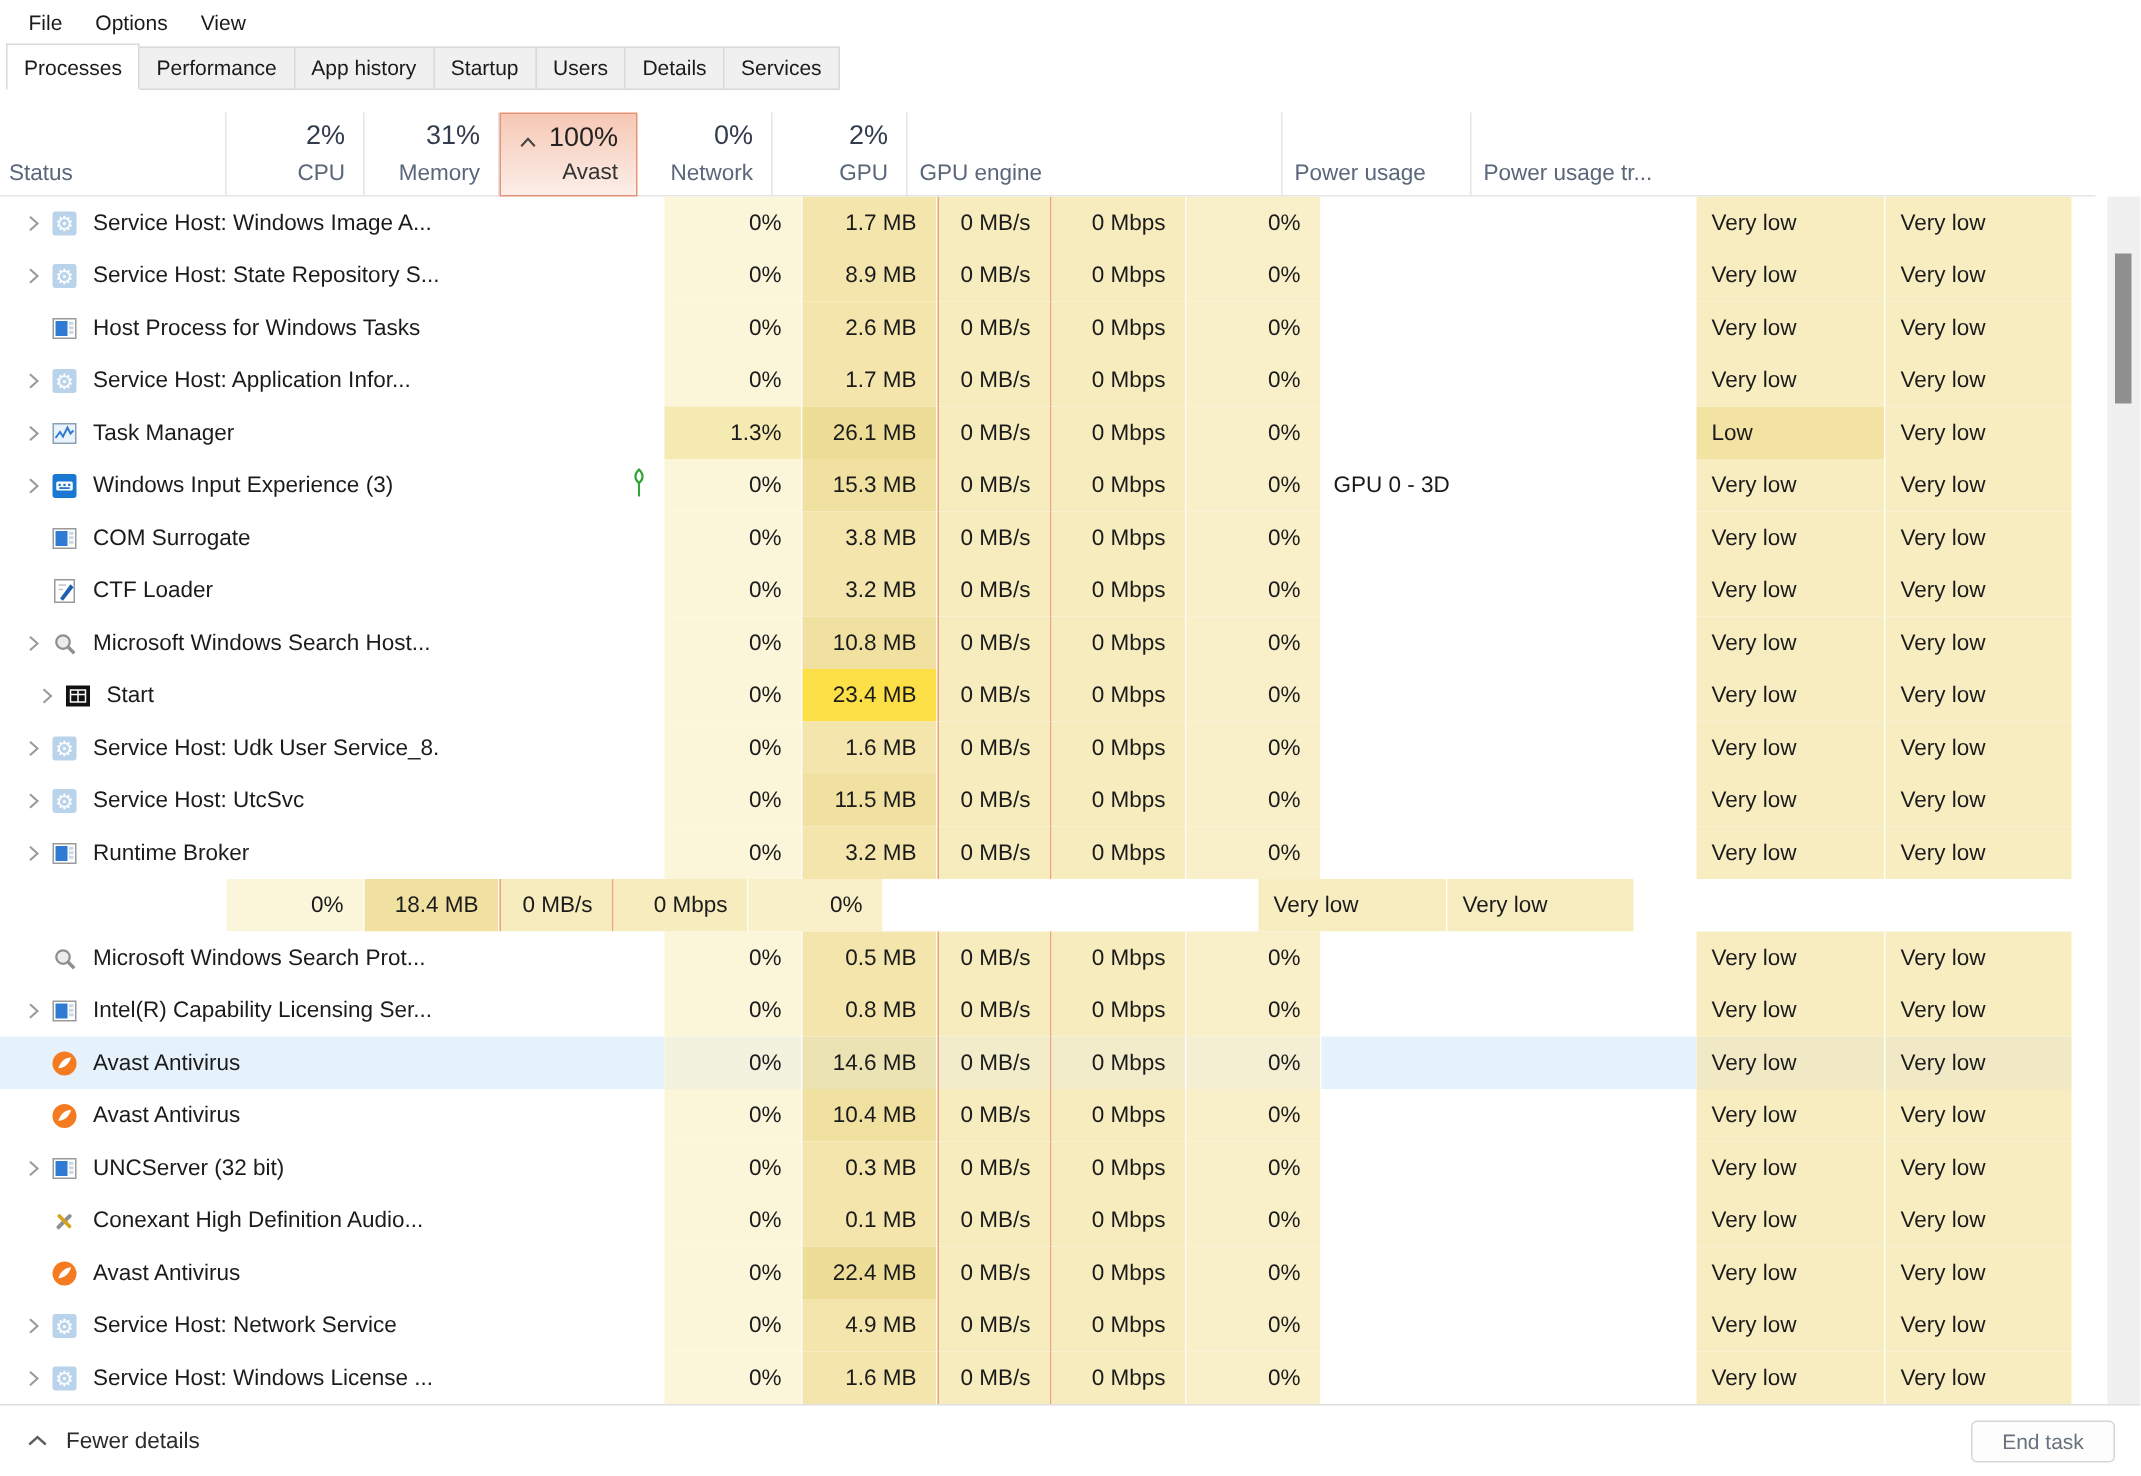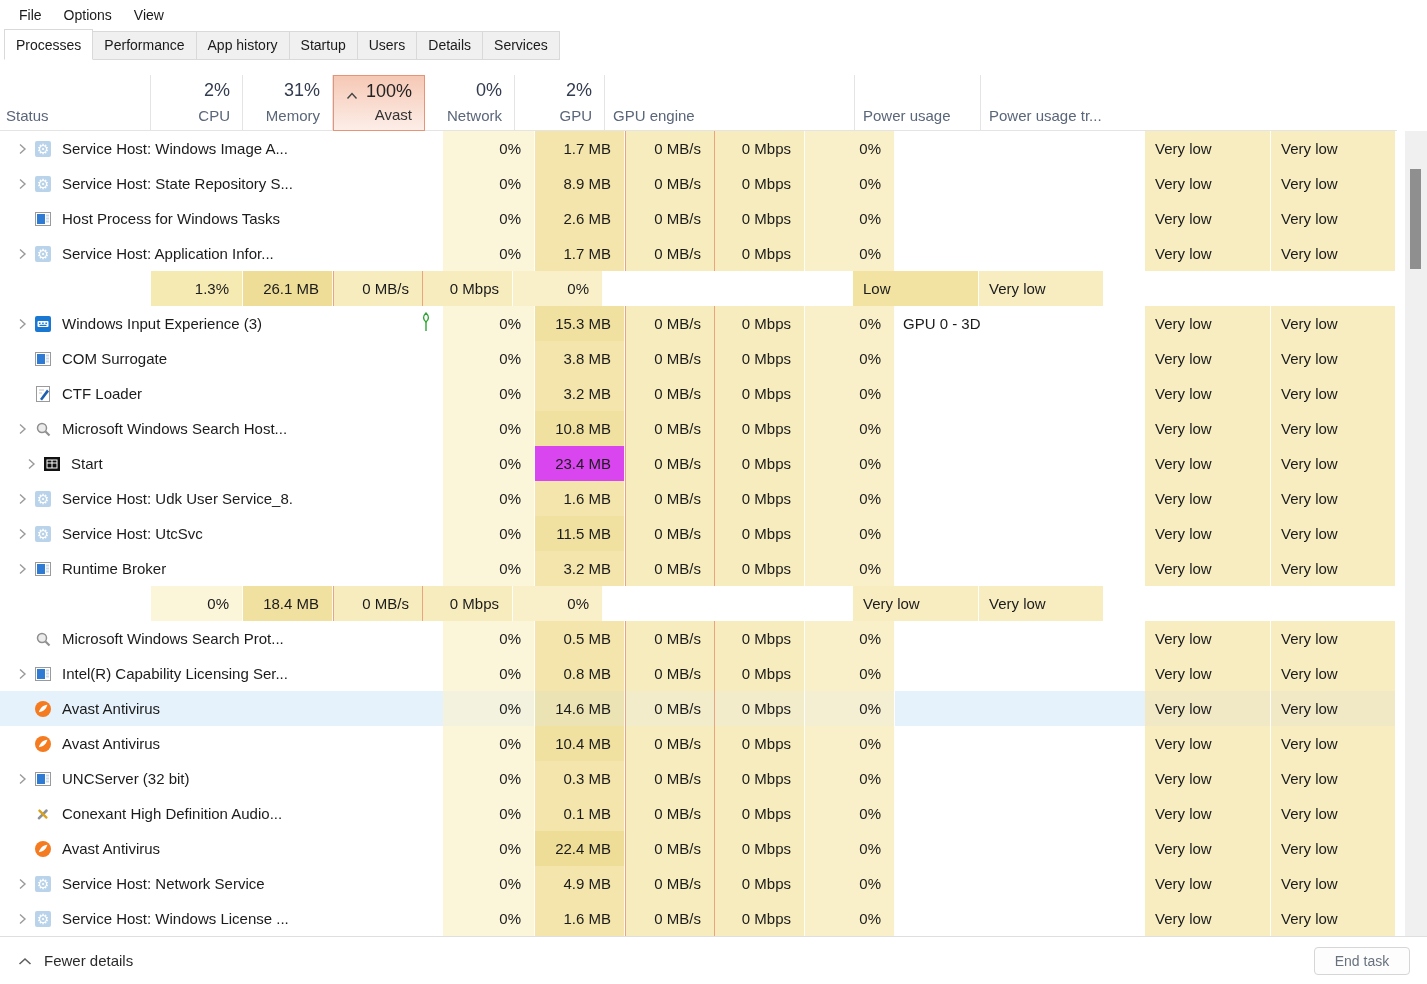--- a/index.html
+++ b/index.html
@@ -38,21 +38,21 @@
 
   
   .tbody { position:absolute; top:131px; left:0; width:1397px; height:805px; overflow:hidden; }
   .row { display:flex; height:35px; width:1397px; }
   .cell { height:35px; display:flex; align-items:center; font-size:15px; color:#1b1b1b; }
   .c-name   { width:292px; padding-left:10px; }
   .c-status { width:151px; justify-content:flex-end; padding-right:10px; }
   .c-num { justify-content:flex-end; padding-right:13px;
            border-right:1px solid rgba(255,255,255,0.9); }
   .c-cpu{width:92px}.c-mem{width:90px}
-  .c-disk{width:90px; border-left:1px solid #eaa47e !important;
+  .c-disk{width:76px; border-left:1px solid #eaa47e !important;
           border-right:1px solid #eaa47e !important;text-align:center;}
   .c-net{width:90px}.c-gpu{width:90px}
   .c-engine { width:250px; padding-left:8px; }
   .c-power  { width:126px; padding-left:10px; border-right:1px solid rgba(255,255,255,0.9); }
   .c-trend  { width:124px; padding-left:10px; }
   .expander { width:24px; display:flex; align-items:center; justify-content:center; flex:none; }
   .proc-icon{ width:18px; height:18px; margin-right:10px; flex:none;
               display:flex; align-items:center; justify-content:center; }
   .proc-name{ white-space:nowrap; overflow:hidden; }
 
@@ -223,20 +223,34 @@
         <div class="cell c-num c-cpu" style="background: rgb(251, 245, 218);">0%</div>
         <div class="cell c-num c-mem" style="background: rgb(243, 229, 171);">1.7 MB</div>
         <div class="cell c-num c-disk" style="background: rgb(247, 236, 190);">0 MB/s</div>
         <div class="cell c-num c-net" style="background: rgb(247, 236, 190);">0 Mbps</div>
         <div class="cell c-num c-gpu" style="background: rgb(249, 240, 201);">0%</div>
         <div class="cell c-engine" style="background: rgb(255, 255, 255);"></div>
         <div class="cell c-power" style="background: rgb(247, 237, 193);">Very low</div>
         <div class="cell c-trend" style="background: rgb(247, 237, 193);">Very low</div>
       </div>
       <div class="row">
+        <div class="cell c-name" style="background: rgb(255, 255, 255);">
+          <span class="expander">
+            <svg width="9" height="12">
+              <path d="M2 1.5 L7 6 L2 10.5" fill="none" stroke="#9a9a9a" stroke-width="1.4"></path>
+            </svg>
+          </span>
+          <span class="proc-icon">
+            <svg width="18" height="18">
+              <rect x="1.5" y="2.5" width="15" height="13" fill="#eaf3fb" stroke="#8aa0b4"></rect>
+              <path d="M3 12 L6 8 L8 11 L11 5 L13 9 L15 7" stroke="#2f7bd3" fill="none" stroke-width="1.3"></path>
+            </svg>
+          </span>
+          <span class="proc-name">Task Manager</span>
+        </div>
         <div class="cell c-status" style="background: rgb(255, 255, 255);"></div>
         <div class="cell c-num c-cpu" style="background: rgb(245, 235, 178);">1.3%</div>
         <div class="cell c-num c-mem" style="background: rgb(238, 221, 151);">26.1 MB</div>
         <div class="cell c-num c-disk" style="background: rgb(247, 236, 190);">0 MB/s</div>
         <div class="cell c-num c-net" style="background: rgb(247, 236, 190);">0 Mbps</div>
         <div class="cell c-num c-gpu" style="background: rgb(249, 240, 201);">0%</div>
         <div class="cell c-engine" style="background: rgb(255, 255, 255);"></div>
         <div class="cell c-power" style="background: rgb(243, 227, 162);">Low</div>
         <div class="cell c-trend" style="background: rgb(247, 237, 193);">Very low</div>
       </div>
@@ -358,21 +372,21 @@
               <rect x="1" y="2" width="16" height="14" fill="#111"></rect>
               <rect x="4" y="5" width="10" height="8" fill="none" stroke="#fff"></rect>
               <line x1="9" y1="5" x2="9" y2="13" stroke="#fff"></line>
               <line x1="4" y1="8" x2="14" y2="8" stroke="#fff"></line>
             </svg>
           </span>
           <span class="proc-name">Start</span>
         </div>
         <div class="cell c-status" style="background: rgb(255, 255, 255);"></div>
         <div class="cell c-num c-cpu" style="background: rgb(251, 245, 218);">0%</div>
-        <div class="cell c-num c-mem" style="background: #d946ef;">23.4 MB</div>
+        <div class="cell c-num c-mem" style="background: #fde047;">23.4 MB</div>
         <div class="cell c-num c-disk" style="background: rgb(247, 236, 190);">0 MB/s</div>
         <div class="cell c-num c-net" style="background: rgb(247, 236, 190);">0 Mbps</div>
         <div class="cell c-num c-gpu" style="background: rgb(249, 240, 201);">0%</div>
         <div class="cell c-engine" style="background: rgb(255, 255, 255);"></div>
         <div class="cell c-power" style="background: rgb(247, 237, 193);">Very low</div>
         <div class="cell c-trend" style="background: rgb(247, 237, 193);">Very low</div>
       </div>
       <div class="row">
         <div class="cell c-name" style="background: rgb(255, 255, 255);">
           <span class="expander">

